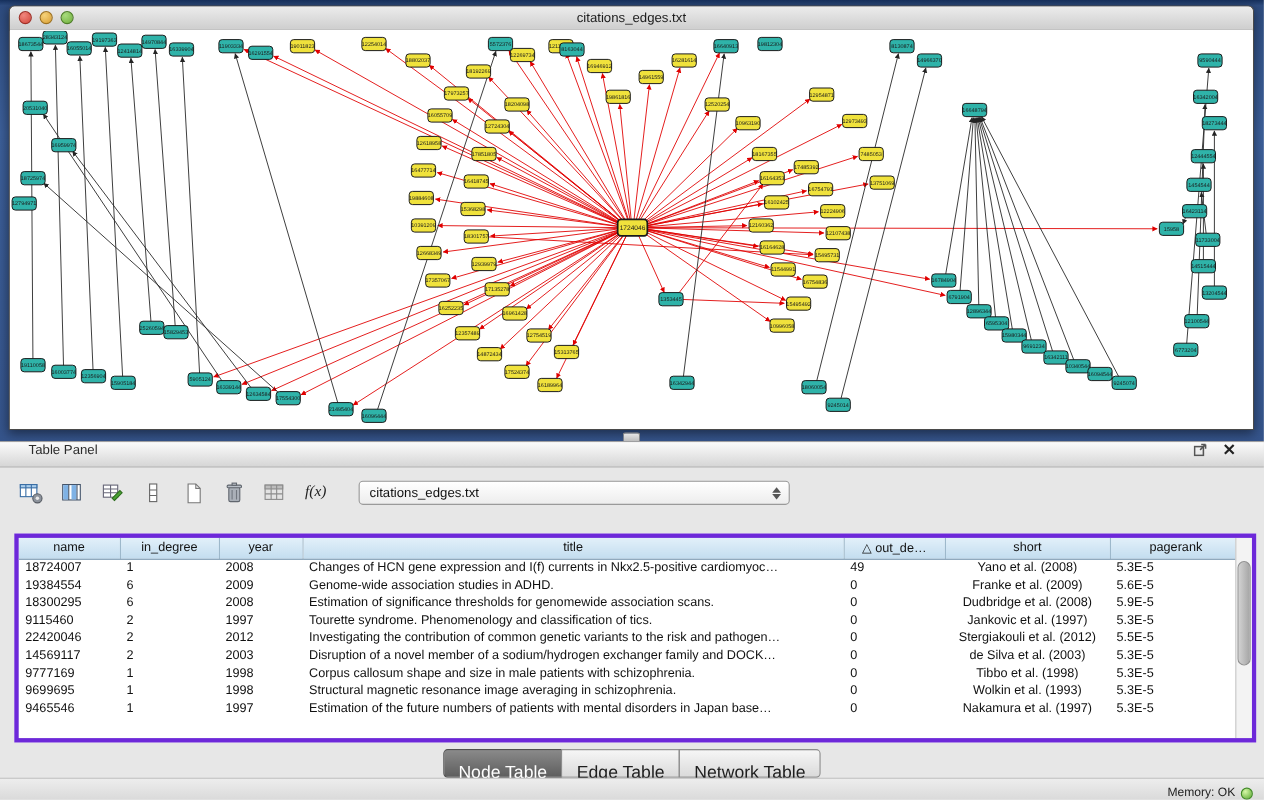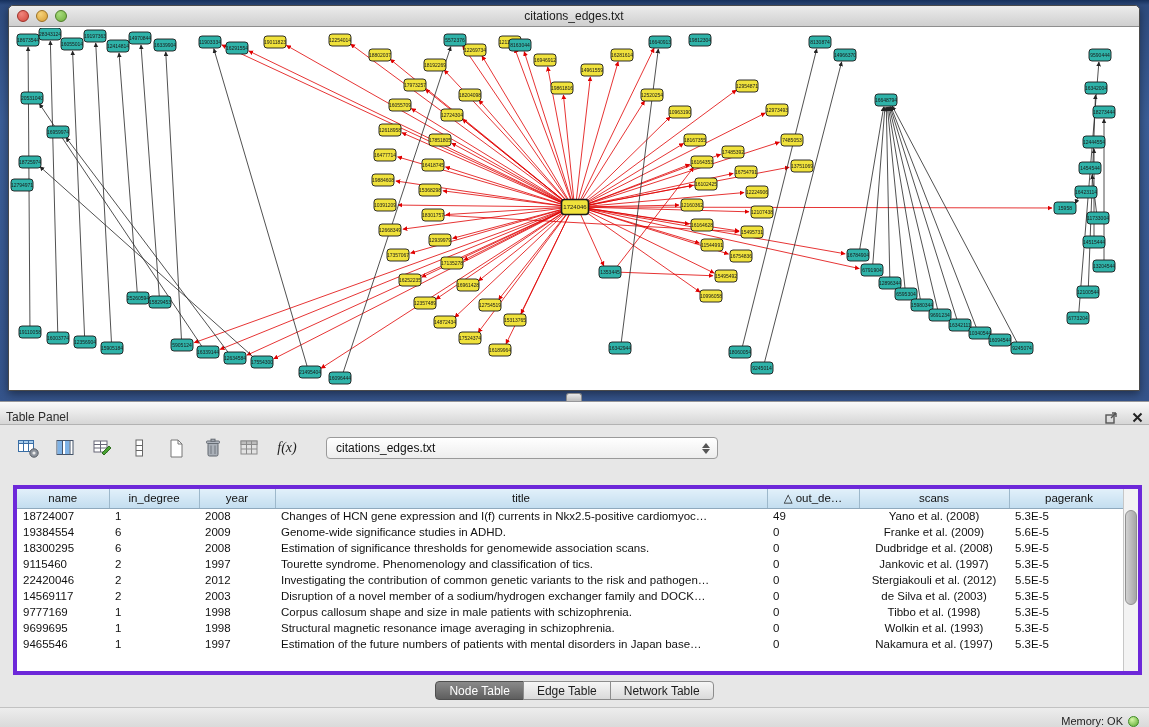--- a/index.html
+++ b/index.html
@@ -23,22 +23,22 @@
   .graph-area { position:absolute; left:0; top:22px; right:0; bottom:0; background:#fff; overflow:hidden; }
   .graph-area svg { display:block; }
   .split-handle { position:absolute; left:566px; top:393px; width:16px; height:8px;
     background:linear-gradient(#e8e8e8,#bdbdbd); border:1px solid #8a8a8a; border-bottom:none;
     border-radius:3px 3px 0 0; }
 
   
   .table-panel { position:absolute; left:0; top:401px; width:1149px; height:326px;
     background:#e7e7e7; border-top:1px solid #97979a; }
   .panel-header { height:23px; background:linear-gradient(#fbfbfb,#d6d6d6);
-    border-bottom:1px solid #b2b2b2; display:flex; align-items:flex-end;
-    padding:0 6px; font-size:12px; color:#2c2c2c; }
+    border-bottom:1px solid #b2b2b2; display:flex; align-items:flex-start;
+    padding:0 26px; font-size:12px; color:#2c2c2c; }
   .panel-header-icons { margin-left:auto; display:flex; align-items:center; gap:14px; }
   .panel-header-icons span { display:inline-flex; cursor:default; }
 
   .panel-body { position:absolute; left:0; top:23px; right:0; bottom:20px; }
 
   .toolbar { position:absolute; left:14px; top:8px; height:30px; display:flex; align-items:center; gap:9px; }
   .tool-btn { width:28px; height:26px; display:flex; align-items:center; justify-content:center; border-radius:3px; }
   .fx { font-family:"Liberation Serif", serif; font-style:italic; font-size:14px; color:#222; }
   .net-select { margin-left:16px; width:392px; height:22px;
     background:linear-gradient(#ffffff,#ededed); border:1px solid #9a9a9a; border-radius:4px;
@@ -60,21 +60,21 @@
     font-weight:normal; font-size:11.5px; color:#111; text-align:center;
     overflow:hidden; white-space:nowrap; padding:0 4px; }
   table.data td { height:16px; padding:0 6px; color:#111; white-space:nowrap; overflow:hidden; }
   td.al{text-align:left} td.ac{text-align:center}
   .vscroll { position:absolute; right:0; top:0; bottom:0; width:15px;
     background:#f3f3f3; border-left:1px solid #c7c7c7; }
   .vscroll .thumb { position:absolute; left:1px; top:21px; width:12px; height:95px;
     border-radius:6px; background:linear-gradient(90deg,#d2d2d2,#a6a6a6); border:1px solid #909090; }
 
   .tabs { position:absolute; left:0; top:256px; width:100%; display:flex; justify-content:center; }
-  .tab { height:19px; line-height:18px; padding:0 13px; font-size:12px; color:#1d1d1d;
+  .tab { height:19px; line-height:18px; padding:12px 13px; font-size:16px; color:#1d1d1d;
     background:linear-gradient(#f6f6f6,#dadada); border:1px solid #8d8d8d; margin-left:-1px; }
   .tab:first-child { border-radius:4px 0 0 4px; margin-left:0; }
   .tab:last-child { border-radius:0 4px 4px 0; }
   .tab.active { background:linear-gradient(#8a8a8a,#5e5e5e); color:#fff; border-color:#4f4f4f; }
 
   .statusbar { position:absolute; left:0; bottom:0; width:100%; height:20px;
     background:linear-gradient(#ededed,#dadada); border-top:1px solid #c2c2c2;
     display:flex; align-items:flex-end; justify-content:flex-end; gap:5px;
     padding-right:10px; font-size:11px; color:#222; }
   .mem-dot { width:11px; height:11px; border-radius:50%;
@@ -542,39 +542,39 @@
             <col class="c5">
             <col class="c6">
         </colgroup>
         <thead>
             <tr id="table-head-row">
               <th>name</th>
               <th>in_degree</th>
               <th>year</th>
               <th>title</th>
               <th>△ out_de…</th>
-              <th>scans</th>
+              <th>short</th>
               <th>pagerank</th>
             </tr>
           </thead>
         <tbody id="table-body">
             <tr>
               <td class="al">18724007</td>
               <td class="al">1</td>
               <td class="al">2008</td>
               <td class="al">Changes of HCN gene expression and I(f) currents in Nkx2.5-positive cardiomyoc…</td>
               <td class="al">49</td>
               <td class="ac">Yano et al. (2008)</td>
               <td class="al">5.3E-5</td>
             </tr>
             <tr>
               <td class="al">19384554</td>
               <td class="al">6</td>
               <td class="al">2009</td>
-              <td class="al">Genome-wide significance studies in ADHD.</td>
+              <td class="al">Genome-wide association studies in ADHD.</td>
               <td class="al">0</td>
               <td class="ac">Franke et al. (2009)</td>
               <td class="al">5.6E-5</td>
             </tr>
             <tr>
               <td class="al">18300295</td>
               <td class="al">6</td>
               <td class="al">2008</td>
               <td class="al">Estimation of significance thresholds for genomewide association scans.</td>
               <td class="al">0</td>

